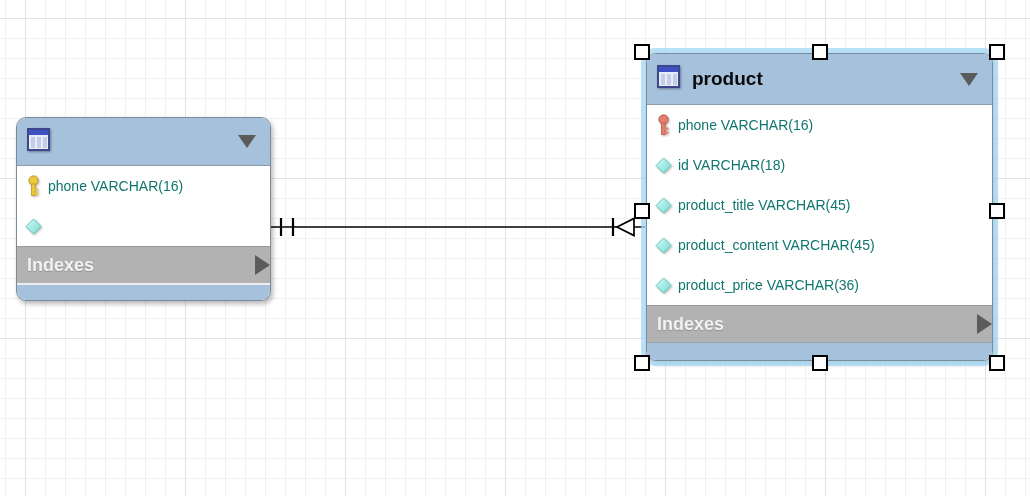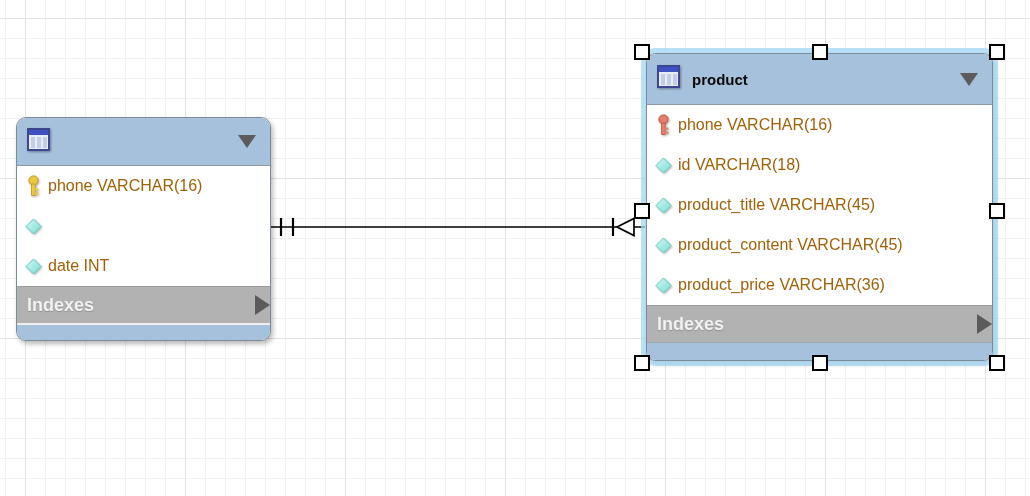--- a/index.html
+++ b/index.html
@@ -40,38 +40,38 @@
     height:47px;
     background:#a6c1db;
     border-bottom:1px solid #8b9aa6;
     border-radius:9px 9px 0 0;
     padding:0 14px 0 10px;
   }
   #table-product .table-header{height:50px;}
   .table-icon{flex:0 0 auto;filter:drop-shadow(1.5px 1.5px 1px rgba(0,0,0,.35));}
   .table-title{
     margin-left:11px;
-    font-size:15px;font-weight:bold;color:#0a0a0a;
+    font-size:19px;font-weight:bold;color:#0a0a0a;
   }
   .header-caret{
     margin-left:auto;width:0;height:0;
     border-left:9px solid transparent;
     border-right:9px solid transparent;
     border-top:13px solid #5b5b5b;
   }
 
   .table-columns{background:#ffffff;}
   .column-row{
     display:flex;align-items:center;
     height:40px;
     padding:0 8px 0 8px;
   }
   .col-icon{flex:0 0 auto;width:17px;display:flex;justify-content:center;
     filter:drop-shadow(1px 1px 1px rgba(0,0,0,.3));}
-  .col-label{margin-left:6px;font-size:16px;color:#a16207;white-space:nowrap;}
+  .col-label{margin-left:6px;font-size:14px;color:#0f766e;white-space:nowrap;}
 
   .indexes-bar{
     display:flex;align-items:center;
     height:36px;
     background:#b2b2b2;
     border-top:1px solid #9a9a9a;
     padding:0 0 0 10px;
   }
   .indexes-label{font-size:18px;font-weight:bold;color:#f2f2f2;text-shadow:0 1px 1px rgba(120,120,120,.6);}
   .indexes-caret{
@@ -149,28 +149,20 @@
           </svg>
         </span>
         <span class="col-label">phone VARCHAR(16)</span>
       </div>
       <div class="column-row">
         <span class="col-icon">
           <svg width="17" height="17" viewBox="0 0 17 17">
             <polygon points="8.5,1 16,8.5 8.5,16 1,8.5" fill="url(#grad-diamond)" stroke="#63c9c0" stroke-width="1"></polygon>
           </svg>
         </span>
-      </div>
-      <div class="column-row">
-        <span class="col-icon">
-          <svg width="17" height="17" viewBox="0 0 17 17">
-            <polygon points="8.5,1 16,8.5 8.5,16 1,8.5" fill="url(#grad-diamond)" stroke="#63c9c0" stroke-width="1"></polygon>
-          </svg>
-        </span>
-        <span class="col-label">date INT</span>
       </div>
     </div>
     <div class="indexes-bar">
       <span class="indexes-label">Indexes</span>
       <span class="indexes-caret"></span>
     </div>
     <div class="footer-cap"></div>
   </div>
 
   <div class="table-card selected" id="table-product">

